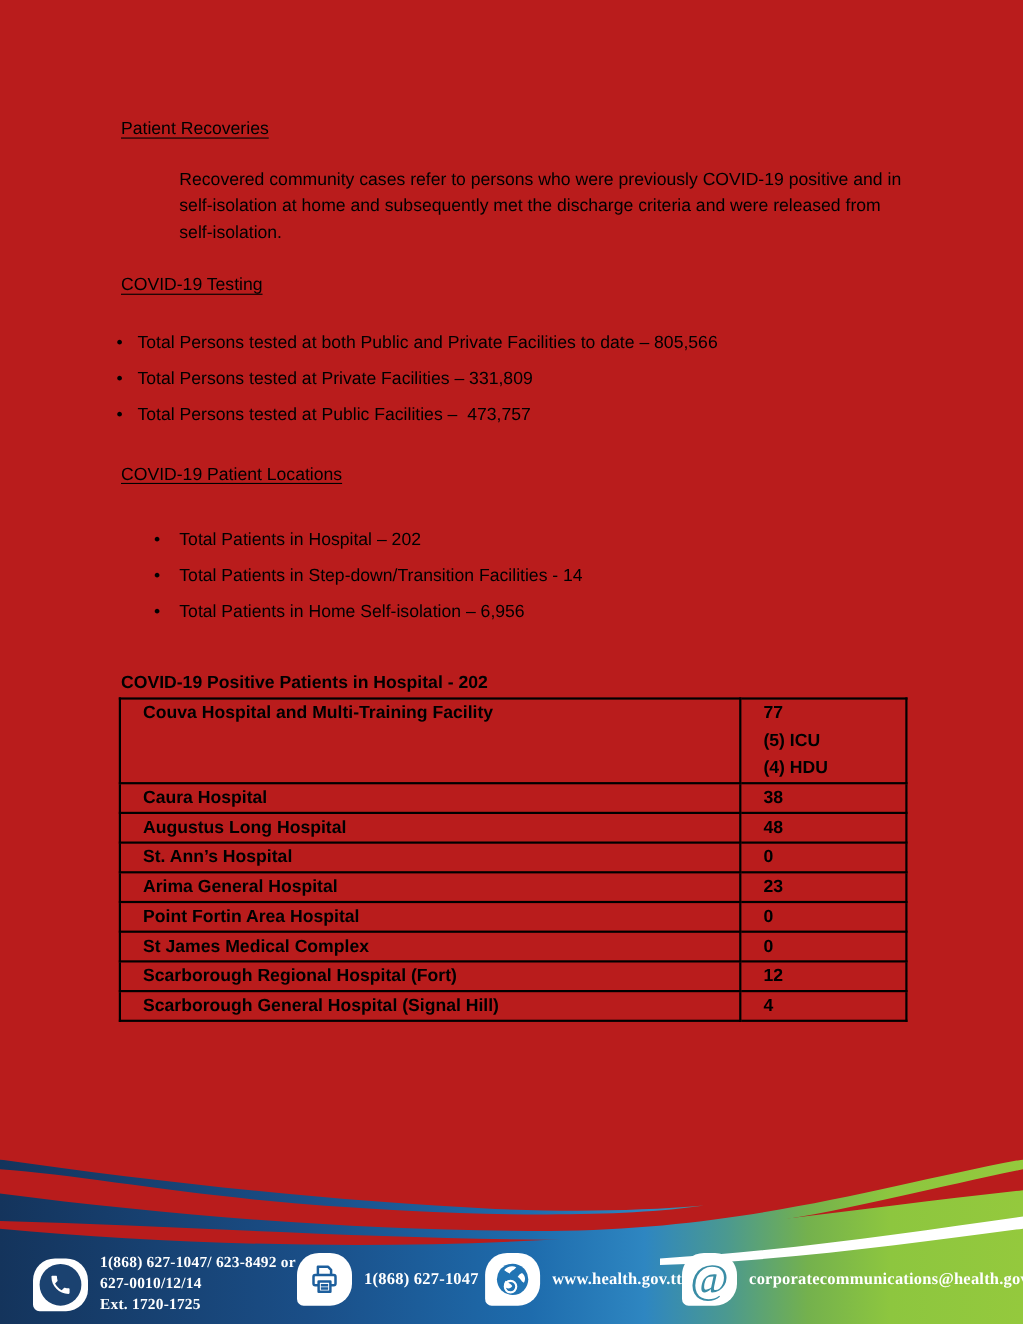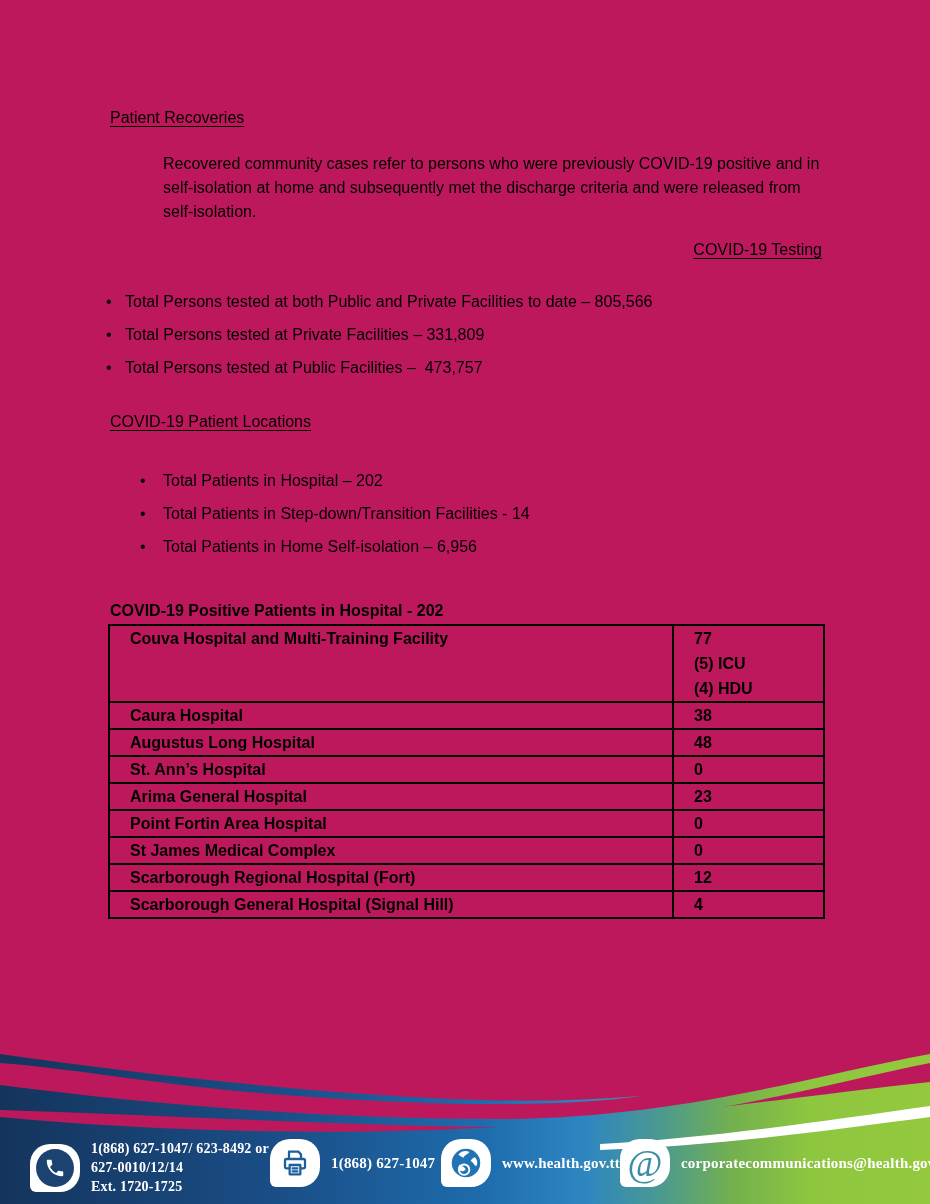--- a/index.html
+++ b/index.html
@@ -1,27 +1,27 @@
 <!DOCTYPE html>
 <html><head>
 <meta charset="utf-8">
 <style>
   html,body { margin:0; padding:0; background:#e8e8e8; }
   .page {
     position:relative; width:930px; height:1204px; margin:0 auto;
-    background:#be185d; overflow:hidden;
+    background:#b91c1c; overflow:hidden;
     font-family:"Liberation Sans", sans-serif; color:#000;
   }
   .content { position:absolute; left:110px; top:108px; width:712px; }
 
   .heading {
     font-size:16px; line-height:20px; font-weight:400;
     text-decoration:underline; text-underline-offset:3px;
   }
-  .h2 { margin-top:16px;text-align:right; }
+  .h2 { margin-top:26px; }
   .h3 { margin-top:32px; }
 
   ul.list { margin:0; padding:0; list-style:none; }
   ul.list li { position:relative; font-size:16px; line-height:24px; white-space:pre-wrap; }
 
   ul.tight { margin-top:32px; }
   ul.tight li { padding-left:53px; }
   ul.tight li::before { content:"\2022"; position:absolute; left:30px; }
 
   ul.loose-sm { margin-top:30px; }

